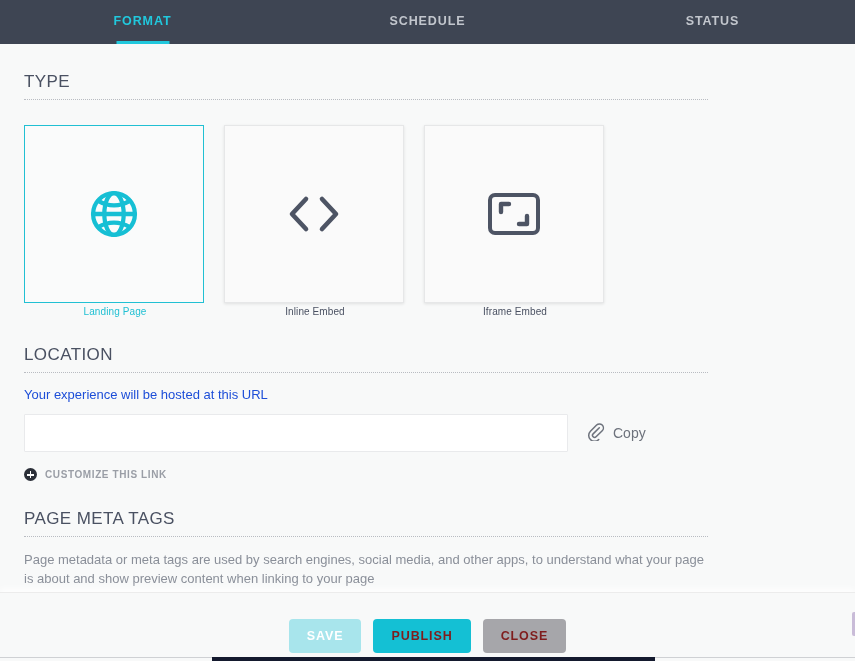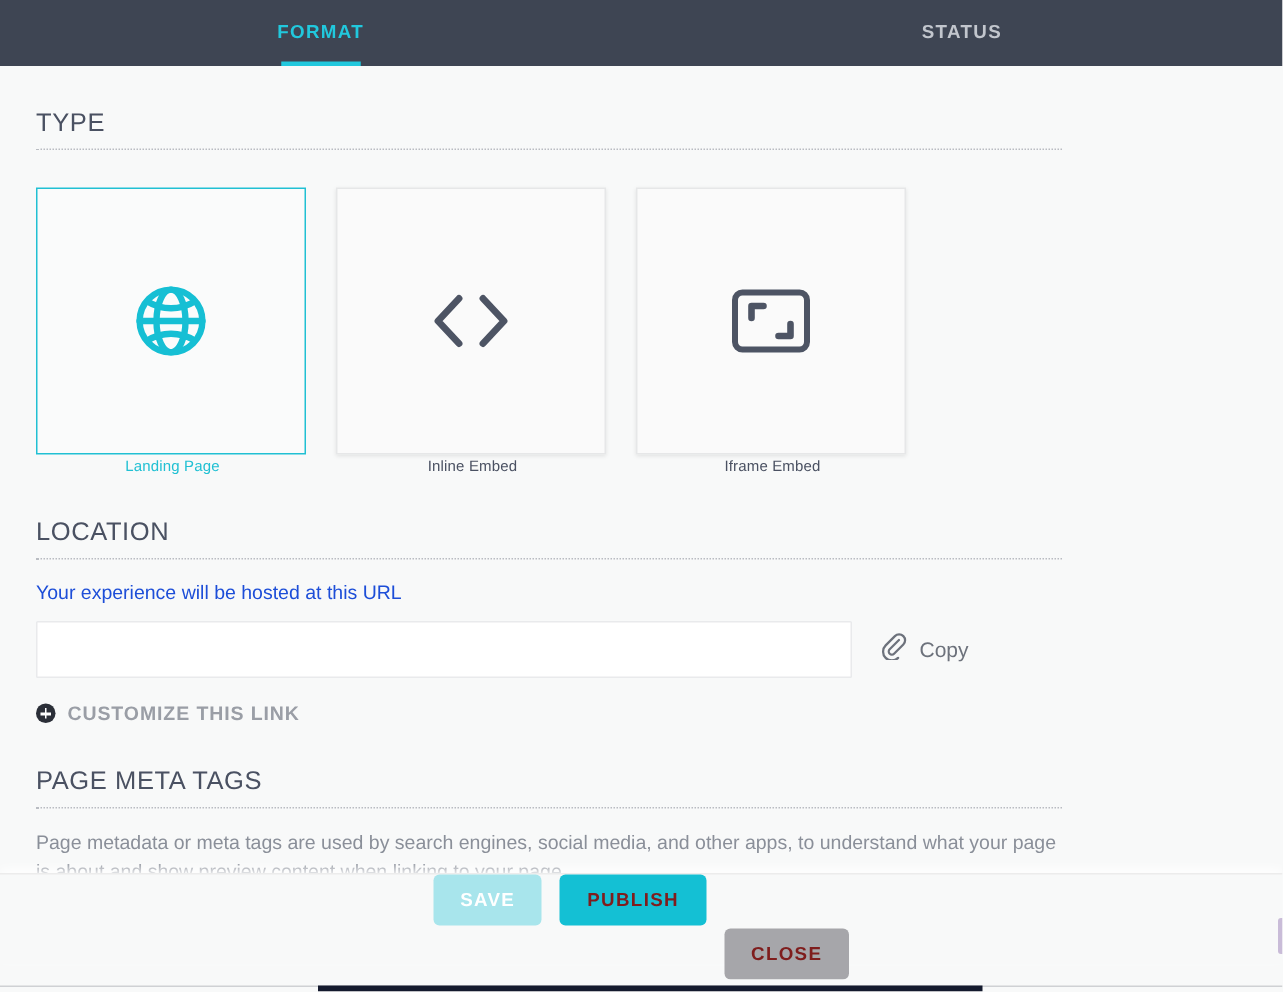--- a/index.html
+++ b/index.html
@@ -189,47 +189,47 @@
     position: absolute;
     background: #ffffff;
   }
   .plus-circle:before {
     left: 3px; top: 6px; width: 7px; height: 1.6px;
   }
   .plus-circle:after {
     top: 3px; left: 5.7px; height: 7px; width: 1.6px;
   }
   .customize-label {
-    font-size: 13px;
+    font-size: 10px;
     letter-spacing: 0.6px;
     color: #9a9ea6;
     text-transform: uppercase;
     font-weight: 600;
   }
 
   
   .meta-desc {
     font-size: 13px;
     color: #8a8f99;
     line-height: 1.45;
     margin-top: 14px;
     max-width: 795px;
   }
 
   
   .footer {
     position: absolute;
     left: 0;
-    bottom: 18px;
+    bottom: 8px;
     width: 855px;
     height: 60px;
     background: #f8f9f9;
     border-top: 1px solid #ececec;
     display: flex;
-    align-items: flex-start;
+    align-items: flex-end;
     justify-content: center;
     gap: 12px;
     box-shadow: 0 -3px 7px rgba(255,255,255,0.95);
   }
   .btn {
     min-width: 66px;
     height: 34px;
     border: none;
     border-radius: 4px;
     color: #7f1d1d;
@@ -285,20 +285,23 @@
 </style>
 </head>
 <body>
 
 <div class="app">
 
   <div class="tabbar">
     <div class="tab active">
       <span class="tab-label">FORMAT</span>
       <span class="tab-underline"></span>
+    </div>
+    <div class="tab">
+      <span class="tab-label">SCHEDULE</span>
     </div>
     <div class="tab">
       <span class="tab-label">STATUS</span>
     </div>
   </div>
 
   <div class="content">
     <div class="inner">
 
       <div class="section-title sec-type">TYPE</div>

